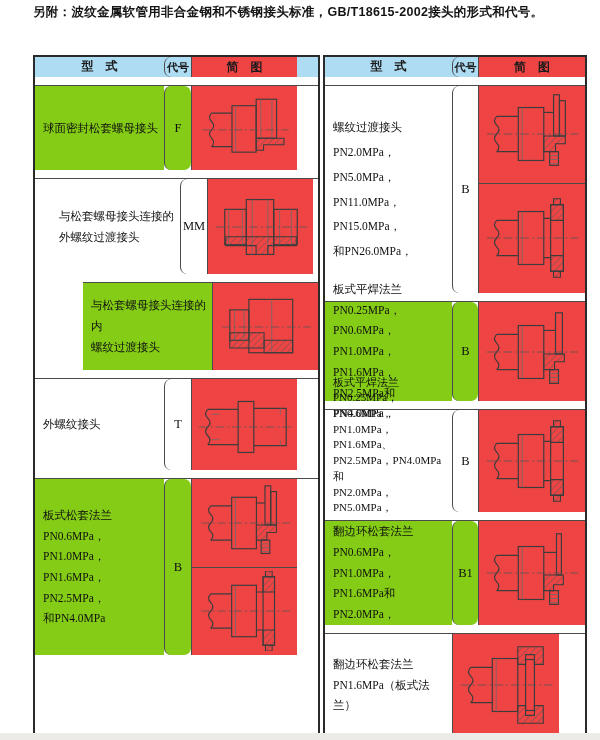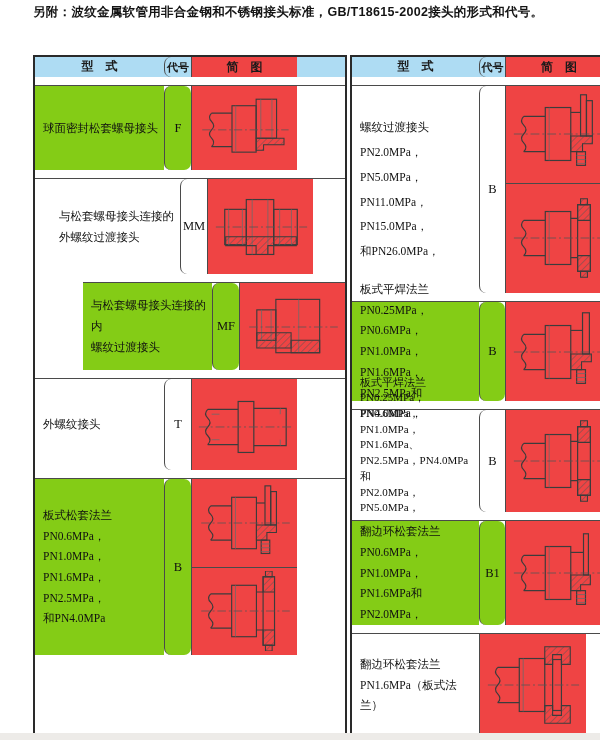--- a/index.html
+++ b/index.html
@@ -109,21 +109,20 @@
             <path class="ht" d="M15 52 H87 V61 H58 V70 H46 V61 H15 Z"></path>
             <line class="cl" x1="5" y1="42" x2="98" y2="42"></line>
           </svg>
         </div>
           </div>
       </div>
 
       <div class="row" style="height:88px;margin-left:48px;">
         <div class="cell c-type yellow">与松套螺母接头连接的内
 螺纹过渡接头</div>
-        <div class="cell c-code yellow">MF</div>
         <div class="cell c-sketch">
             <div class="sub" style="flex:1">
           <svg class="diag" width="100" height="80" viewBox="0 0 102 84">
             <rect class="ln" x="13" y="24" width="20" height="32"></rect>
             <path class="thin" d="M18 24 V56 M28 24 V56"></path>
             <rect class="ln" x="33" y="13" width="46" height="56"></rect>
             <line class="thin" x1="57" y1="13" x2="57" y2="69"></line>
             <path class="ht" d="M13 48 H49 V64 H13 Z"></path>
             <path class="ht" d="M49 56 H79 V69 H49 Z"></path>
             <line class="cl" x1="5" y1="42" x2="98" y2="42"></line>

